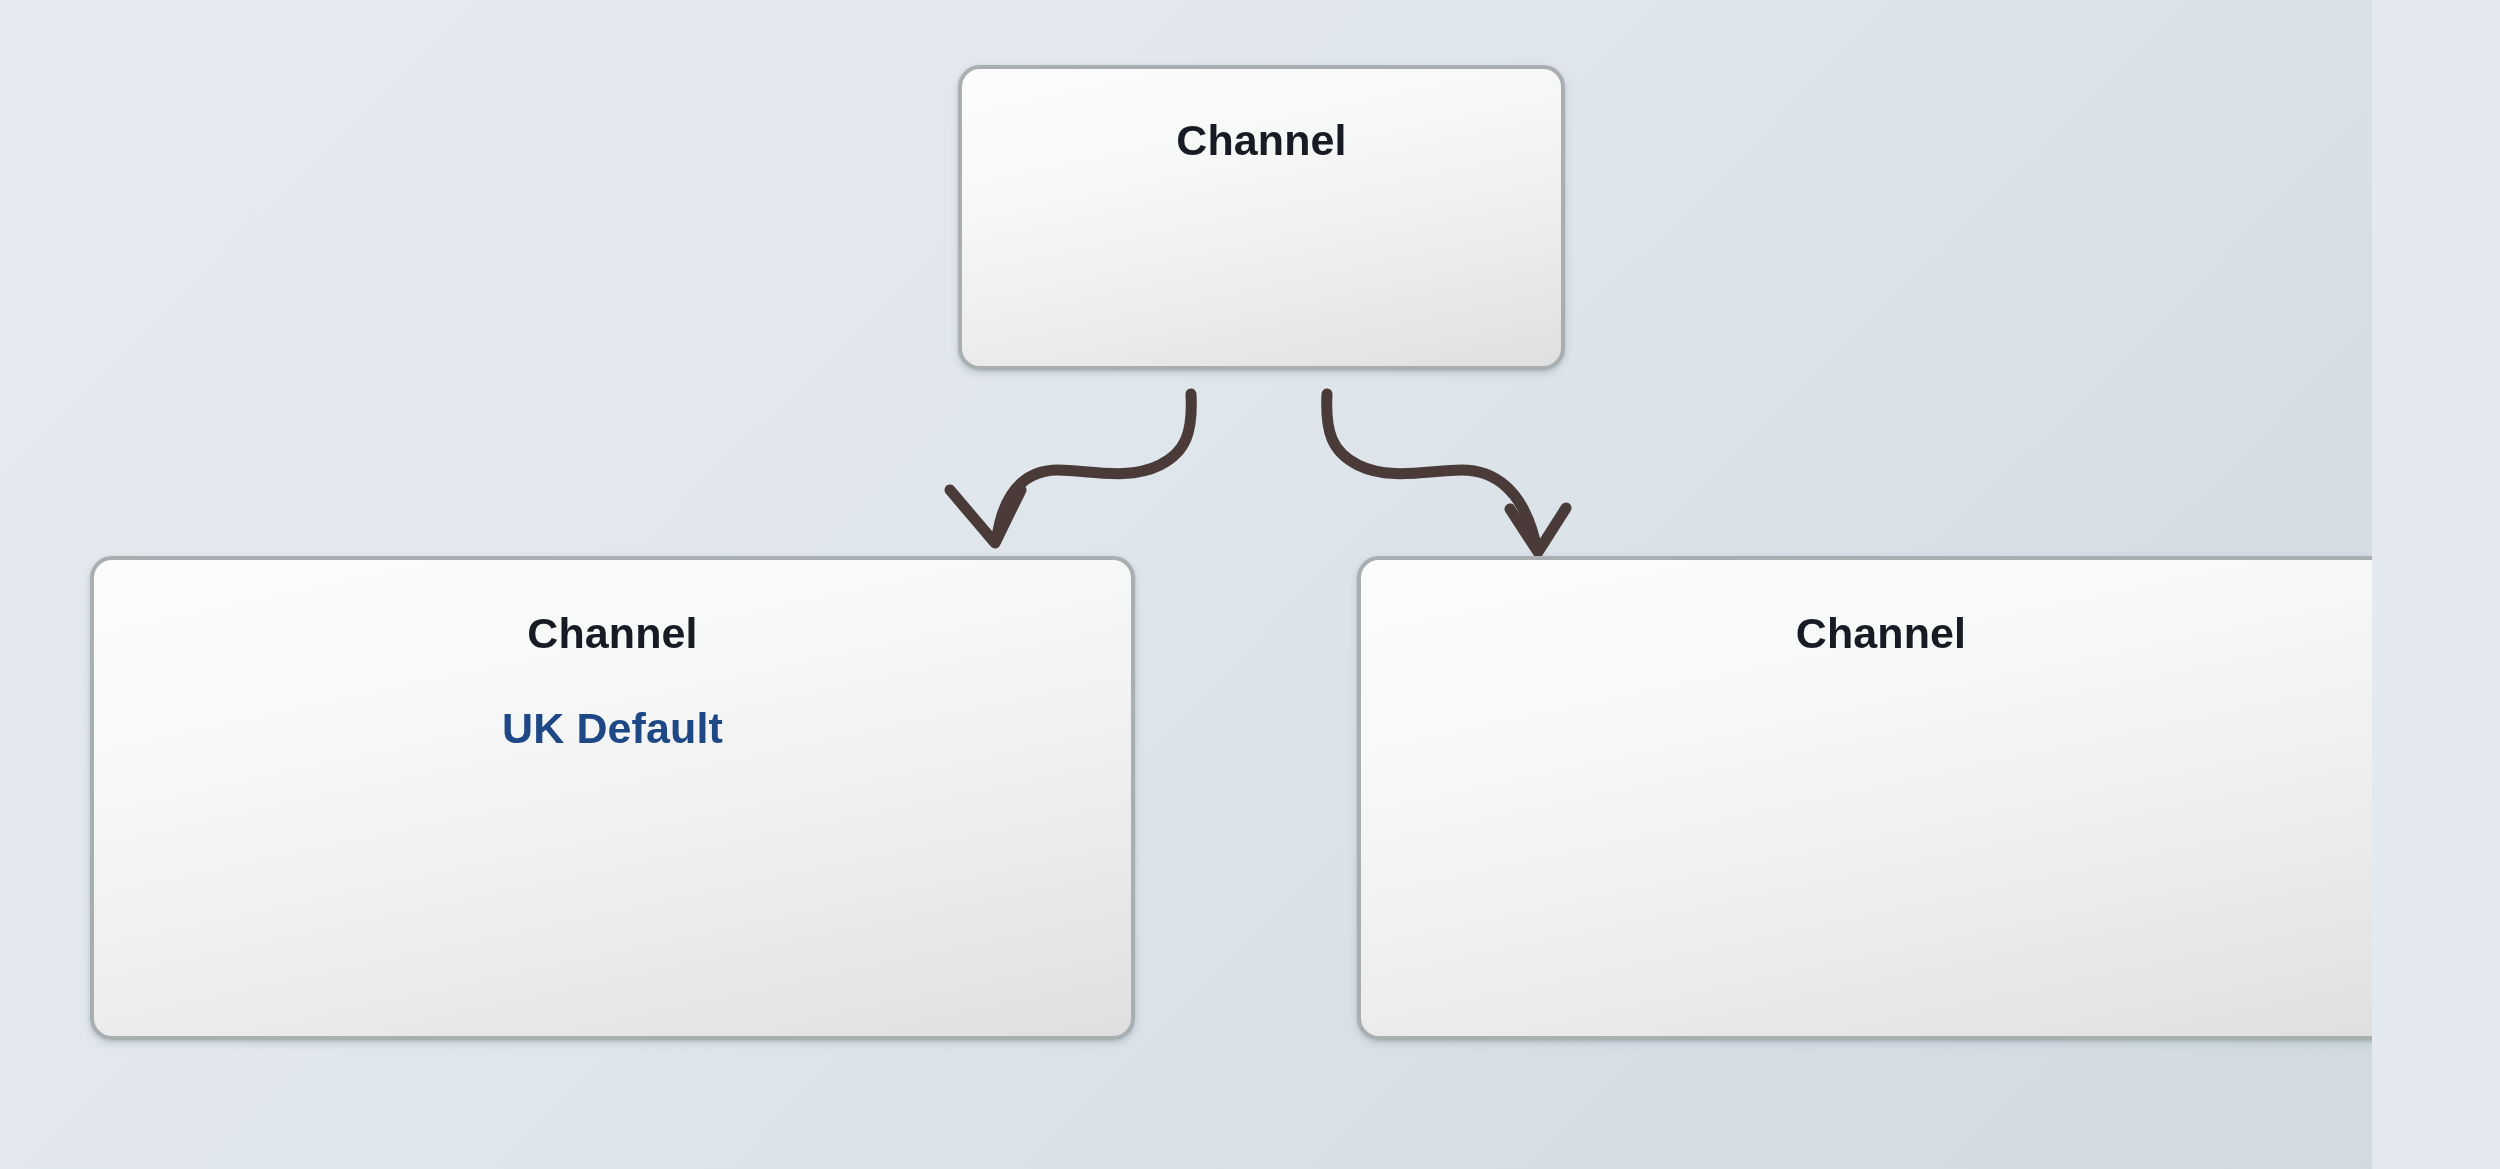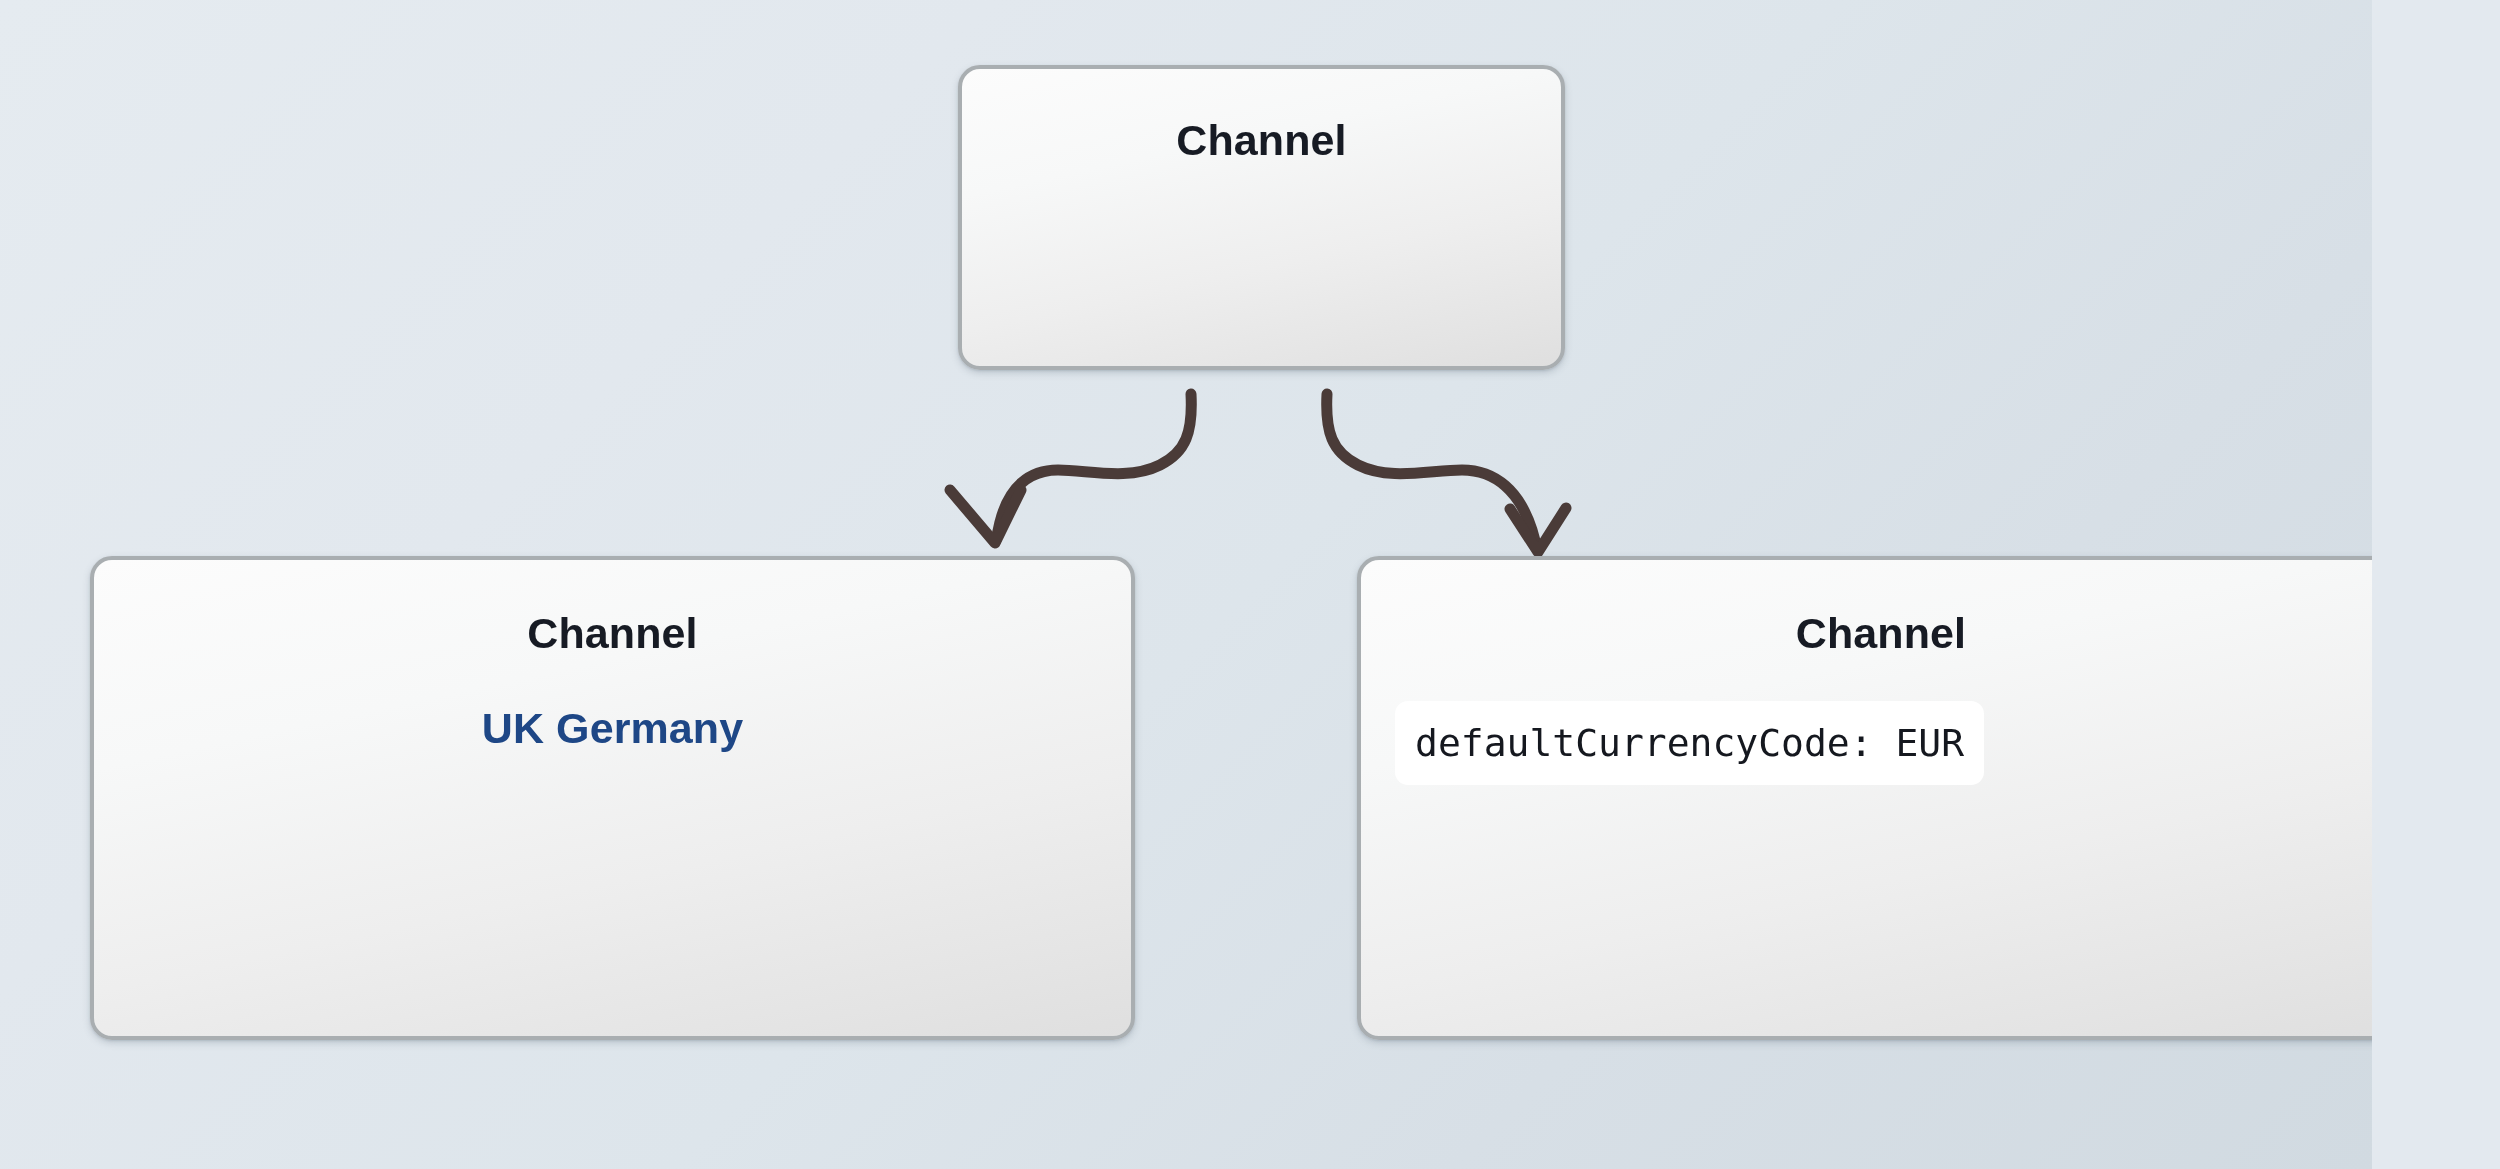--- a/index.html
+++ b/index.html
@@ -142,21 +142,20 @@
       </g>
     </g>
   </svg>
 
   <div class="node" id="node-root">
     <div class="node-type">Channel</div>
   </div>
 
   <div class="node node-child" id="node-uk">
     <div class="node-type">Channel</div>
-    <div class="node-name">UK Germany</div>
+    <div class="node-name">UK Default</div>
   </div>
 
   <div class="node node-child" id="node-de">
     <div class="node-type">Channel</div>
-    <div class="attr-chip">defaultCurrencyCode: EUR</div>
   </div>
 
 </div>
 
 </body></html>

